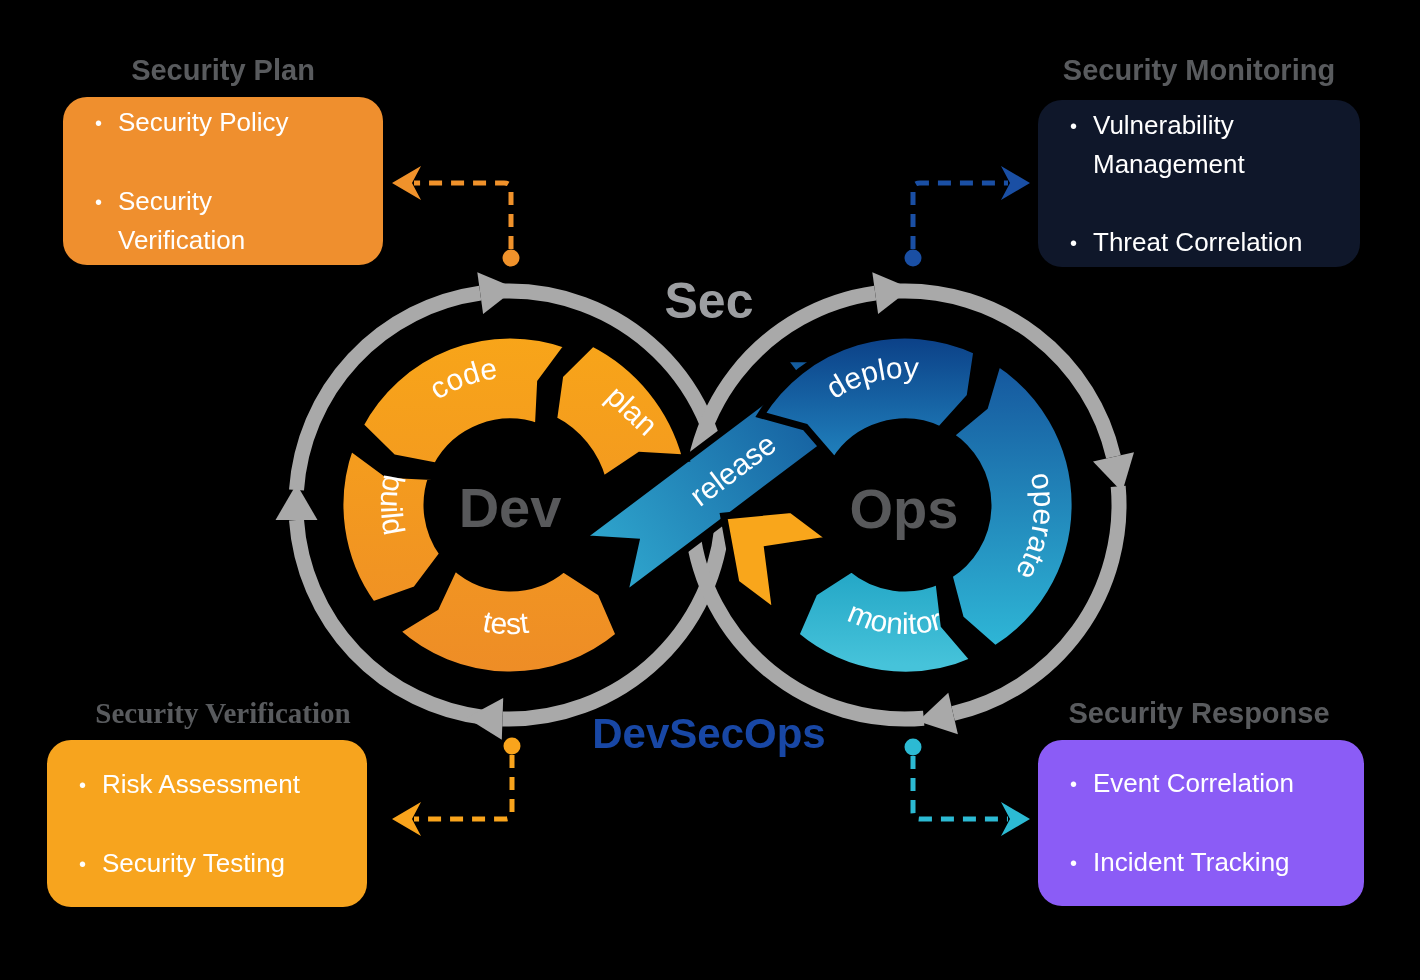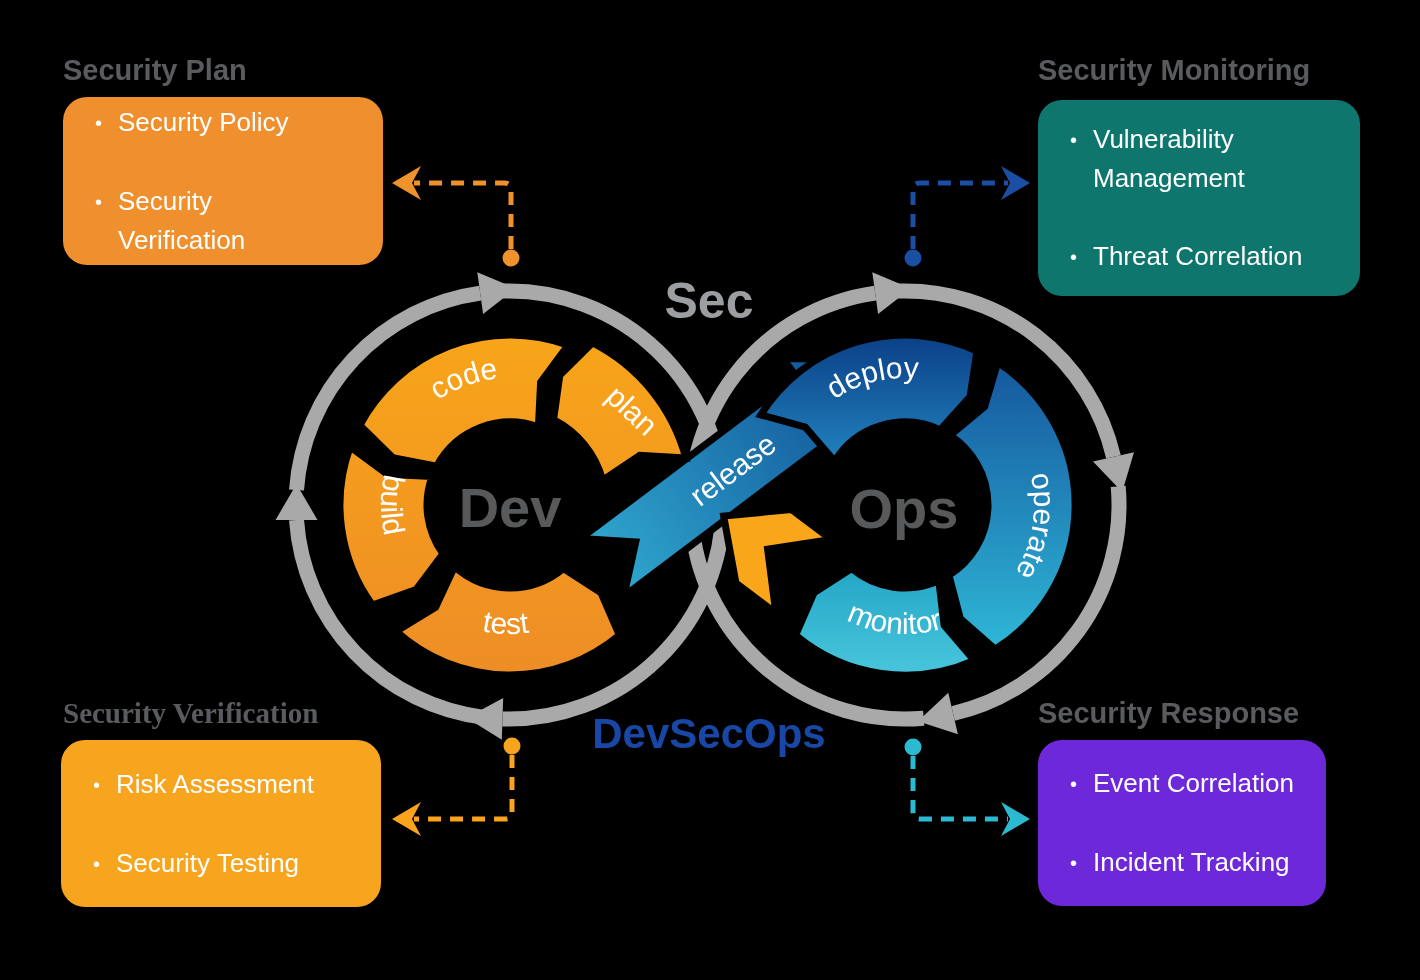--- a/index.html
+++ b/index.html
@@ -2,41 +2,41 @@
 <html><head>
 <meta charset="utf-8">
 <style>
   html,body{margin:0;padding:0;background:#000;}
   .stage{
     position:relative;width:1420px;height:980px;background:#000;overflow:hidden;
     font-family:"Liberation Sans",sans-serif;
   }
   .loop-svg{position:absolute;left:0;top:0;}
   .panel-title{
-    position:absolute;font-size:29px;font-weight:bold;
+    position:absolute;text-align:center;font-size:29px;font-weight:bold;
     color:#595B5E;line-height:34px;
   }
   .panel{
     position:absolute;border-radius:24px;color:#fff;
   }
   .panel ul{
     list-style:none;margin:0;height:100%;box-sizing:border-box;
     padding:0 20px 0 32px;display:flex;flex-direction:column;justify-content:center;gap:40px;
   }
   .panel li{
     font-size:26px;line-height:38px;padding-left:23px;white-space:pre-line;
   }
   .panel li::before{
     content:"\2022";display:inline-block;width:23px;margin-left:-23px;
     font-size:20px;vertical-align:1px;
   }
   .panel-tl{left:63px;top:97px;width:320px;height:168px;background:#EF8F2E;}
-  .panel-tr{left:1038px;top:100px;width:322px;height:196px;background:#0f766e;}
-  .panel-bl{left:61px;top:740px;width:320px;height:167px;background:#F7A41E;}
-  .panel-br{left:1038px;top:740px;width:288px;height:166px;background:#6d28d9;}
+  .panel-tr{left:1038px;top:100px;width:322px;height:167px;background:#0f172a;}
+  .panel-bl{left:47px;top:740px;width:320px;height:167px;background:#F7A41E;}
+  .panel-br{left:1038px;top:740px;width:326px;height:166px;background:#8b5cf6;}
   .title-tl{left:63px;top:53px;width:320px;}
   .title-tr{left:1038px;top:53px;width:322px;}
   .title-bl{left:63px;top:696px;width:320px;font-family:Liberation Serif, serif;}
   .title-br{left:1038px;top:696px;width:322px;}
   .ring-word{font-size:30px;fill:#fff;}
   .hub-word{font-size:56px;font-weight:bold;fill:#58595B;}
 </style>
 </head>
 <body>
 

